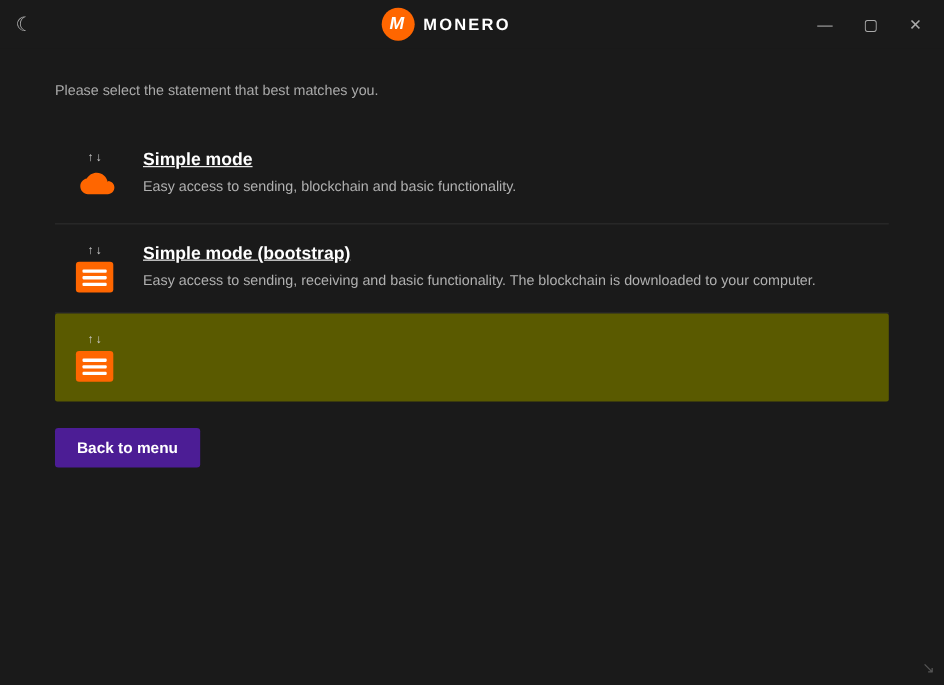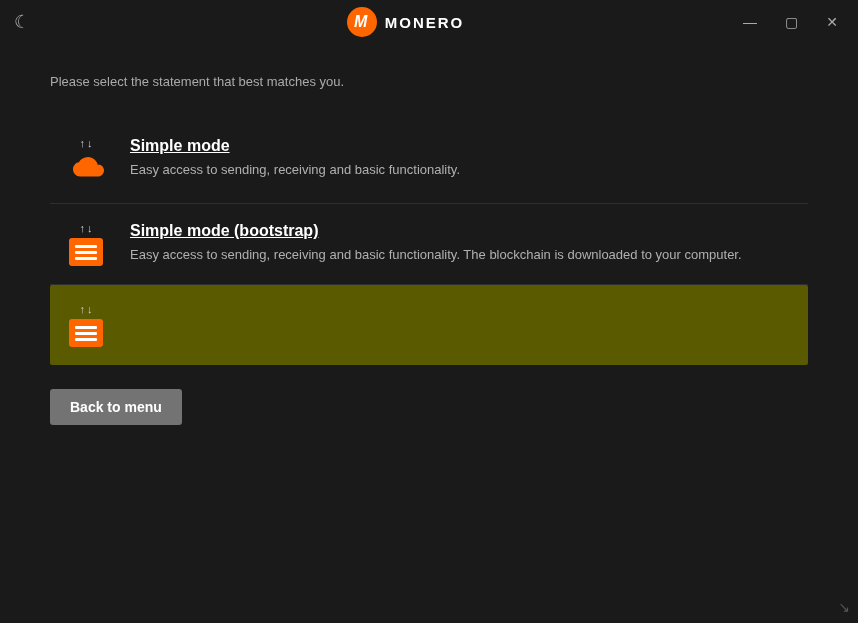--- a/index.html
+++ b/index.html
@@ -185,21 +185,21 @@
       color: #ffffff;
     }
 
     .mode-item.selected .mode-desc {
       color: #cccccc;
     }
 
     
     .back-btn {
       margin-top: 24px;
-      background-color: #737373;
+      background-color: #4c1d95;
       color: #ffffff;
       border: none;
       padding: 10px 20px;
       font-size: 14px;
       font-weight: 600;
       border-radius: 3px;
       cursor: pointer;
     }
 
     
@@ -241,21 +241,21 @@
           <span>↓</span>
       </div>
       <div class="cloud-icon-wrap">
         <svg width="42" height="28" viewBox="0 0 42 28">
           <path class="cloud-svg" d="M33,10.5 C32.1,5.7 27.9,2 23,2 C19.1,2 15.7,4.1 13.9,7.2 C10.5,7.7 8,10.7 8,14.3 C8,18.2 11.1,21.5 15,21.5 L33,21.5 C36.3,21.5 39,18.8 39,15.5 C39,12.4 36.6,9.8 33.5,9.6 Z" fill="#ff6600"></path>
         </svg>
       </div>
     </div>
     <div class="mode-text">
       <div class="mode-name">Simple mode</div>
-      <div class="mode-desc">Easy access to sending, receiving and basic functionality.</div>
+      <div class="mode-desc">Easy access to sending, blockchain and basic functionality.</div>
     </div>
   </div>
 
   
   <div class="mode-item">
     <div class="mode-icon-container">
       <div class="transfer-arrows">
         <span>↑</span>
           <span>↓</span>
       </div>

